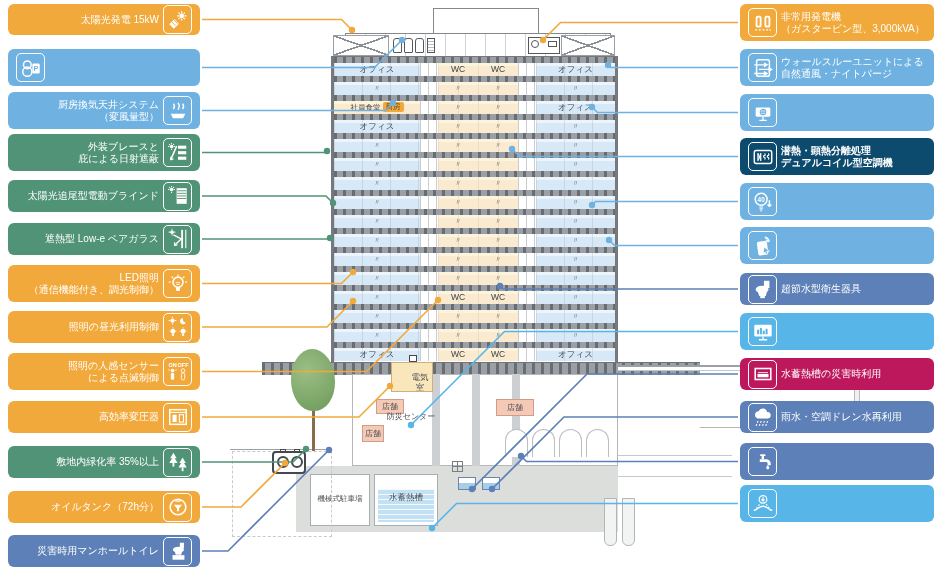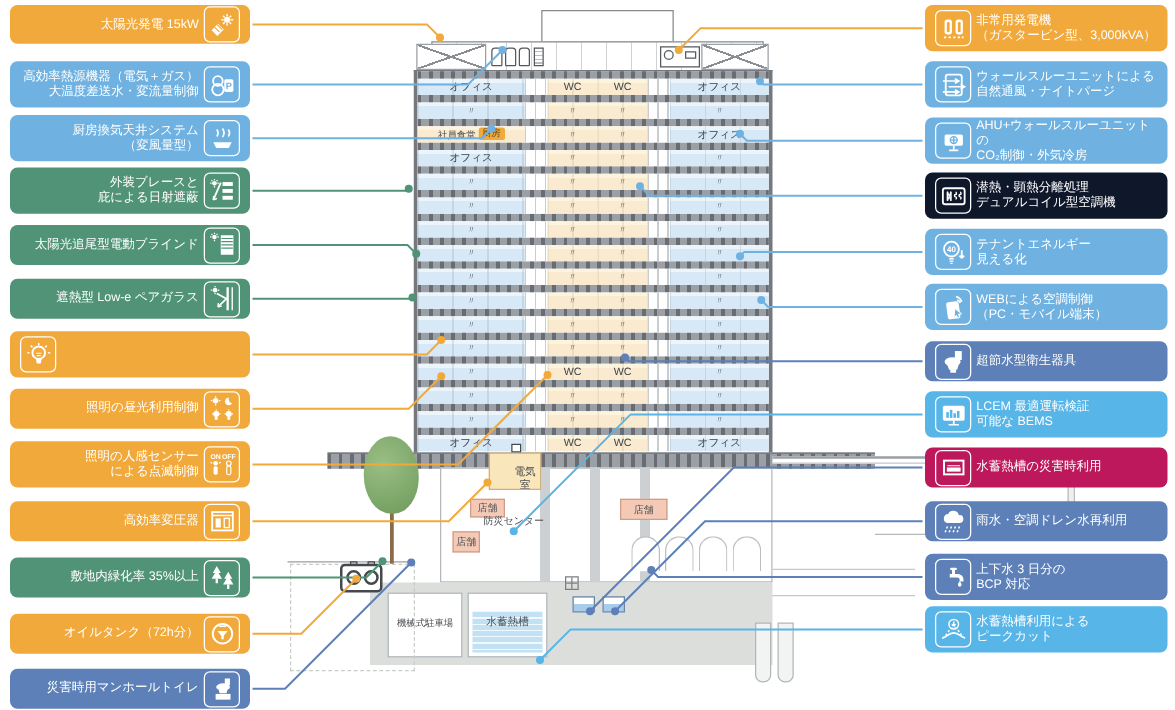--- a/index.html
+++ b/index.html
@@ -488,22 +488,20 @@
             <circle cx="16" cy="7.5" r="2.6" fill="#fff"></circle>
             <g stroke="#fff" stroke-width="1.3">
               <path d="M16 2.5v2M16 10.5v2M11 7.5h2M19 7.5h2.3M12.5 4l1.4 1.4M19.5 4l-1.4 1.4M12.5 11l1.4-1.4M19.5 11l-1.4-1.4"></path>
             </g>
             <path d="M2.5 16.5 8 11l5 5-5.5 5.5z" fill="#fff"></path>
             <path d="M5 13.8l4.4 4.4M7.2 11.6l4.4 4.4" stroke="currentColor" stroke-width="1"></path>
           </svg>
         </span>
       </div>
       <div class="label left zlab" style="top: 49px; height: 37px; background: rgb(111, 178, 225);">
-        <span class="txt">高効率熱源機器（電気＋ガス）
-大温度差送水・変流量制御</span>
         <span class="chip" style="color: rgb(111, 178, 225);">
           <svg viewBox="0 0 24 24">
             <circle cx="8" cy="8.5" r="4.2" fill="none" stroke="#fff" stroke-width="1.6"></circle>
             <circle cx="8" cy="16" r="5" fill="none" stroke="#fff" stroke-width="1.6"></circle>
             <rect x="13.5" y="7" width="8" height="11" rx="1.5" fill="#fff"></rect>
             <text x="17.5" y="15.5" font-size="8" font-weight="bold" fill="currentColor" text-anchor="middle">P</text>
           </svg>
         </span>
       </div>
       <div class="label left zlab" style="top: 92px; height: 37px; background: rgb(111, 178, 225);">
@@ -561,20 +559,22 @@
               <path d="M5.5 .8v1.2M5.5 6.9v1.2M1.8 4.5h1.2M8 4.5h1.2"></path>
             </g>
             <path d="M16.5 2v20" stroke="#fff" stroke-width="2"></path>
             <path d="M20.5 2v20" stroke="#fff" stroke-width="1.2"></path>
             <path d="M7 7.5 15.5 12 8 19" stroke="#fff" stroke-width="1.5" fill="none"></path>
             <path d="m8 19 3.4-.6M8 19l.4-3.3" stroke="#fff" stroke-width="1.2" fill="none"></path>
           </svg>
         </span>
       </div>
       <div class="label left zlab" style="top: 265px; height: 37px; background: rgb(242, 169, 59);">
+        <span class="txt">LED照明
+（通信機能付き、調光制御）</span>
         <span class="chip" style="color: rgb(242, 169, 59);">
           <svg viewBox="0 0 24 24">
             <circle cx="12" cy="10" r="5.5" fill="none" stroke="#fff" stroke-width="1.7"></circle>
             <path d="M9.5 15.5h5l-.8 4h-3.4z" fill="#fff"></path>
             <g stroke="#fff" stroke-width="1.3">
               <path d="M12 1.5v2M4 10H2M22 10h-2M5 3.8l1.5 1.5M19 3.8l-1.5 1.5"></path>
             </g>
             <path d="M9.5 10.5h5M10.2 12.5h3.6" stroke="#fff" stroke-width="1"></path>
           </svg>
         </span>
@@ -701,24 +701,22 @@
       </div>
       <div class="label right zlab" style="top: 94px; height: 37px; background: rgb(111, 178, 225);">
         <span class="chip" style="color: rgb(111, 178, 225);">
           <svg viewBox="0 0 24 24">
             <rect x="4" y="6" width="16" height="10" rx="1.5" fill="#fff"></rect>
             <circle cx="12" cy="11" r="3" fill="none" stroke="currentColor" stroke-width="1.2"></circle>
             <path d="M12 8v6M9 11h6" stroke="currentColor" stroke-width="1.2"></path>
             <path d="M12 16v4M8 20h8" stroke="#fff" stroke-width="1.5"></path>
           </svg>
         </span>
-        <span class="txt">AHU+ウォールスルーユニットの
-CO₂制御・外気冷房</span>
-      </div>
-      <div class="label right zlab" style="top: 138px; height: 37px; background: #0f172a;">
+      </div>
+      <div class="label right zlab" style="top: 138px; height: 37px; background: #0c4a6e; font-weight: bold;">
         <span class="chip" style="color: rgb(111, 178, 225);">
           <svg viewBox="0 0 24 24">
             <rect x="2.5" y="5" width="19" height="14" rx="2" fill="none" stroke="#fff" stroke-width="1.6"></rect>
             <path d="M6.5 8v8M9.5 8v8" stroke="#fff" stroke-width="1.4"></path>
             <path d="M6.5 8l3 8M6.5 16l3-8" stroke="#fff" stroke-width="1"></path>
             <g stroke="#fff" stroke-width="1.2" fill="none">
               <path d="M13.5 8.5c1.2 0 1.2 2 0 2s-1.2 2 0 2 1.2 2 0 2"></path>
               <path d="M17.5 8.5c1.2 0 1.2 2 0 2s-1.2 2 0 2 1.2 2 0 2"></path>
             </g>
           </svg>
@@ -728,33 +726,29 @@
       </div>
       <div class="label right zlab" style="top: 183px; height: 37px; background: rgb(111, 178, 225);">
         <span class="chip" style="color: rgb(111, 178, 225);">
           <svg viewBox="0 0 24 24">
             <circle cx="10" cy="9" r="6.5" fill="none" stroke="#fff" stroke-width="1.6"></circle>
             <text x="10" y="11.5" font-size="7" font-weight="bold" fill="#fff" text-anchor="middle">40</text>
             <path d="M8 17.5h4M8.3 19.5h3.4M9 21.5h2" stroke="#fff" stroke-width="1.2"></path>
             <path d="M19 10v7M19 17l-2-2.2M19 17l2-2.2" stroke="#fff" stroke-width="1.6" fill="none"></path>
           </svg>
         </span>
-        <span class="txt">テナントエネルギー
-見える化</span>
       </div>
       <div class="label right zlab" style="top: 227px; height: 37px; background: rgb(111, 178, 225);">
         <span class="chip" style="color: rgb(111, 178, 225);">
           <svg viewBox="0 0 24 24">
             <rect x="6" y="7" width="11" height="15" rx="2" fill="#fff" transform="rotate(-8 11 14)"></rect>
             <path d="M14 2.5a7 7 0 0 1 5 4.5M15 5.5a4 4 0 0 1 2.8 2.5" stroke="#fff" stroke-width="1.5" fill="none"></path>
             <path d="m13 13 6 4.5-3 .4 1.3 2.6-1.7.8-1.3-2.6-2 2z" fill="currentColor" stroke="#fff" stroke-width=".8"></path>
           </svg>
         </span>
-        <span class="txt">WEBによる空調制御
-（PC・モバイル端末）</span>
       </div>
       <div class="label right zlab" style="top: 273px; height: 32px; background: rgb(92, 128, 183);">
         <span class="chip" style="color: rgb(92, 128, 183);">
           <svg viewBox="0 0 24 24">
             <g fill="#fff">
               <path d="M13 3h6v8h-6z"></path>
               <ellipse cx="11" cy="12.5" rx="7" ry="4"></ellipse>
               <path d="M6 14.5h10.5L15 19.5H8z"></path>
               <rect x="9" y="19" width="5" height="3"></rect>
             </g>
@@ -768,22 +762,20 @@
             <rect x="2.5" y="4" width="19" height="13" rx="1.5" fill="#fff"></rect>
             <g fill="currentColor">
               <rect x="5.5" y="9.5" width="2.2" height="5"></rect>
               <rect x="8.6" y="7.5" width="2.2" height="7"></rect>
               <rect x="11.7" y="10.5" width="2.2" height="4"></rect>
               <rect x="14.8" y="8.5" width="2.2" height="6"></rect>
             </g>
             <path d="M12 17v3M7.5 20.5h9" stroke="#fff" stroke-width="1.5"></path>
           </svg>
         </span>
-        <span class="txt">LCEM 最適運転検証
-可能な BEMS</span>
       </div>
       <div class="label right zlab" style="top: 358px; height: 32px; background: #be185d;">
         <span class="chip" style="color: rgb(92, 128, 183);">
           <svg viewBox="0 0 24 24">
             <rect x="3.5" y="6" width="17" height="12" fill="none" stroke="#fff" stroke-width="1.7"></rect>
             <rect x="6" y="12" width="12" height="3.6" fill="#fff"></rect>
             <path d="M6.5 10.5h11" stroke="#fff" stroke-width="1"></path>
           </svg>
         </span>
         <span class="txt">水蓄熱槽の災害時利用</span>
@@ -802,29 +794,25 @@
       <div class="label right zlab" style="top: 443px; height: 37px; background: rgb(92, 128, 183);">
         <span class="chip" style="color: rgb(92, 128, 183);">
           <svg viewBox="0 0 24 24">
             <path d="M4 10.5h4.5V9h7V12h-7v-1.5H4z" fill="#fff"></path>
             <path d="M15 9c3.5 0 5.5 2 5.5 5v1.5h-3.4V14c0-1.4-.8-2-2.1-2z" fill="#fff"></path>
             <rect x="10.5" y="5" width="2.6" height="4" fill="#fff"></rect>
             <rect x="8.8" y="3.5" width="6" height="2" rx="1" fill="#fff"></rect>
             <path d="M18.8 18.2c0 1-.7 1.8-1.6 1.8s-1.6-.8-1.6-1.8c0-1.2 1.6-3 1.6-3s1.6 1.8 1.6 3z" fill="#fff"></path>
           </svg>
         </span>
-        <span class="txt">上下水 3 日分の
-BCP 対応</span>
       </div>
       <div class="label right zlab" style="top: 485px; height: 37px; background: rgb(87, 181, 232);">
         <span class="chip" style="color: rgb(87, 181, 232);">
           <svg viewBox="0 0 24 24">
             <path d="M2 19c4-1 5.5-9 10-9s6 8 10 9" stroke="#fff" stroke-width="1.2" stroke-dasharray="2 1.6" fill="none"></path>
             <path d="M2 19c4-.6 5-4.5 10-4.5s6 3.9 10 4.5" stroke="#fff" stroke-width="1.5" fill="none"></path>
             <circle cx="12" cy="7" r="4.2" fill="none" stroke="#fff" stroke-width="1.3"></circle>
             <path d="M12 4.5v4.2M12 8.7l-1.6-1.7M12 8.7l1.6-1.7" stroke="#fff" stroke-width="1.3" fill="none"></path>
           </svg>
         </span>
-        <span class="txt">水蓄熱槽利用による
-ピークカット</span>
       </div>
     </div>
 </div>
 
 </body></html>

